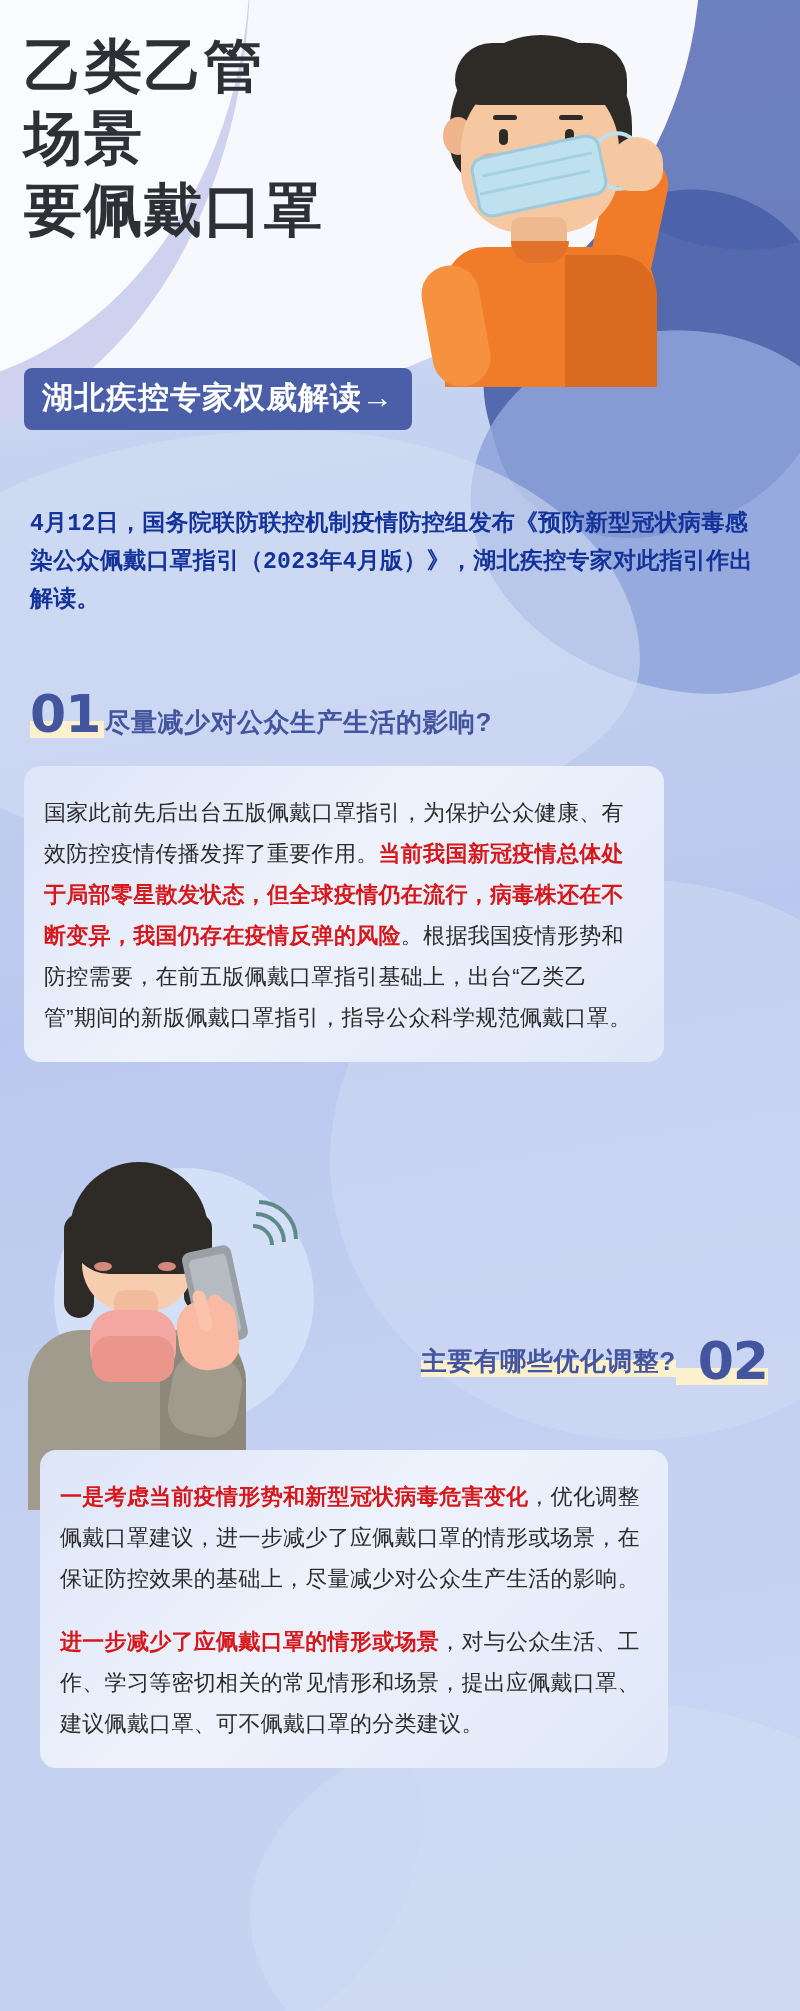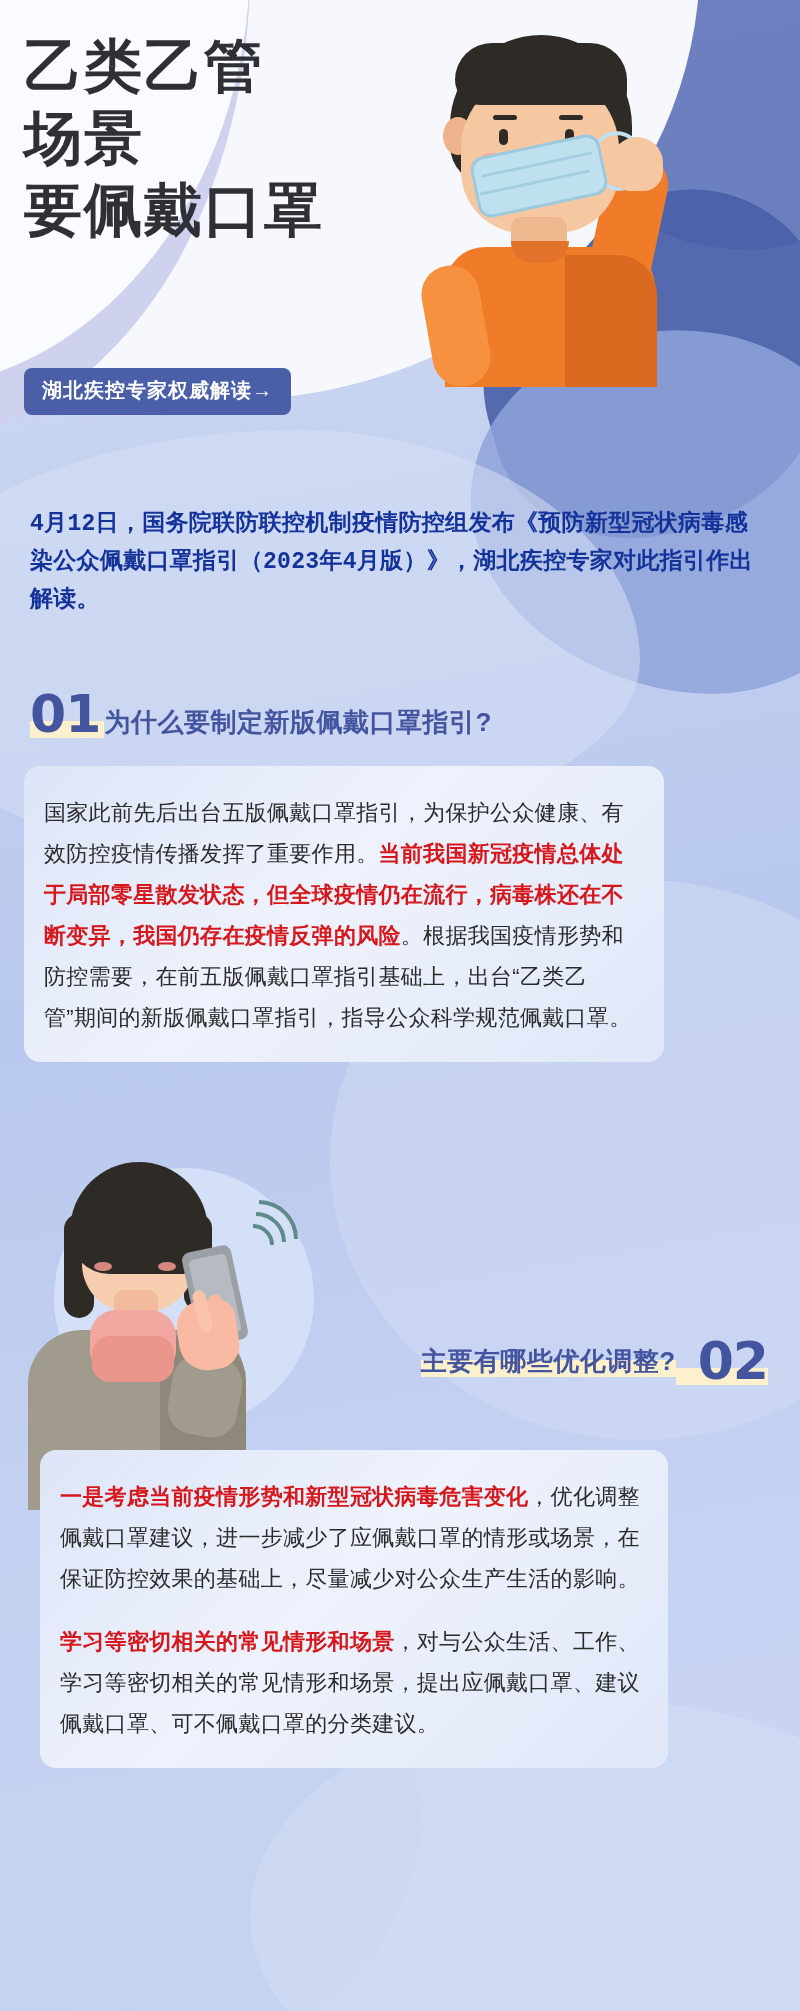--- a/index.html
+++ b/index.html
@@ -89,21 +89,21 @@
     line-height:72px;
     letter-spacing:2px;
     font-family:"DejaVu Sans","Liberation Sans",sans-serif;
   }
   .hero-title .ln{display:block;white-space:nowrap;}
   .hero-badge{
     position:absolute;left:24px;top:368px;
     display:inline-block;
     background:#4a5fa8;
     color:#ffffff;
-    font-size:20px;
+    font-size:31px;
     font-weight:bold;
     letter-spacing:1px;
     padding:9px 18px 11px 18px;
     border-radius:8px;
     white-space:nowrap;
   }
 
   
   .illus-man{position:absolute;left:415px;top:25px;width:330px;height:330px;}
   .im{position:absolute;}
@@ -266,21 +266,21 @@
   </div>
 
   <div class="intro">4月12日，国务院联防联控机制疫情防控组发布《预防新型冠状病毒感染公众佩戴口罩指引（2023年4月版）》，湖北疾控专家对此指引作出解读。</div>
 
   <div class="sec-head" id="sec1-head">
     <div class="row">
       <span class="hl-wrap">
         <span class="hl-band"></span>
         <span class="num">01</span>
       </span>
-      <span class="qtext">为什么要制定新版佩戴口罩指引?</span>
+      <span class="qtext">尽量减少对公众生产生活的影响?</span>
     </div>
   </div>
 
   <div class="card" id="card1">
     <p class="para">
       <span>国家此前先后出台五版佩戴口罩指引，为保护公众健康、有效防控疫情传播发挥了重要作用。</span><span class="red">当前我国新冠疫情总体处于局部零星散发状态，但全球疫情仍在流行，病毒株还在不断变异，我国仍存在疫情反弹的风险</span><span>。根据我国疫情形势和防控需要，在前五版佩戴口罩指引基础上，出台“乙类乙管”期间的新版佩戴口罩指引，指导公众科学规范佩戴口罩。</span>
     </p>
   </div>
 
   <div class="illus-woman">
@@ -320,17 +320,17 @@
         <span class="num">02</span>
       </span>
     </div>
   </div>
 
   <div class="card" id="card2">
     <p class="para">
       <span class="red">一是考虑当前疫情形势和新型冠状病毒危害变化</span><span>，优化调整佩戴口罩建议，进一步减少了应佩戴口罩的情形或场景，在保证防控效果的基础上，尽量减少对公众生产生活的影响。</span>
     </p>
     <p class="para">
-      <span class="red">学习等密切相关的常见情形和场景</span><span>，对与公众生活、工作、学习等密切相关的常见情形和场景，提出应佩戴口罩、建议佩戴口罩、可不佩戴口罩的分类建议。</span>
+      <span class="red">进一步减少了应佩戴口罩的情形或场景</span><span>，对与公众生活、工作、学习等密切相关的常见情形和场景，提出应佩戴口罩、建议佩戴口罩、可不佩戴口罩的分类建议。</span>
     </p>
   </div>
 
 </div>
 
 </body></html>

